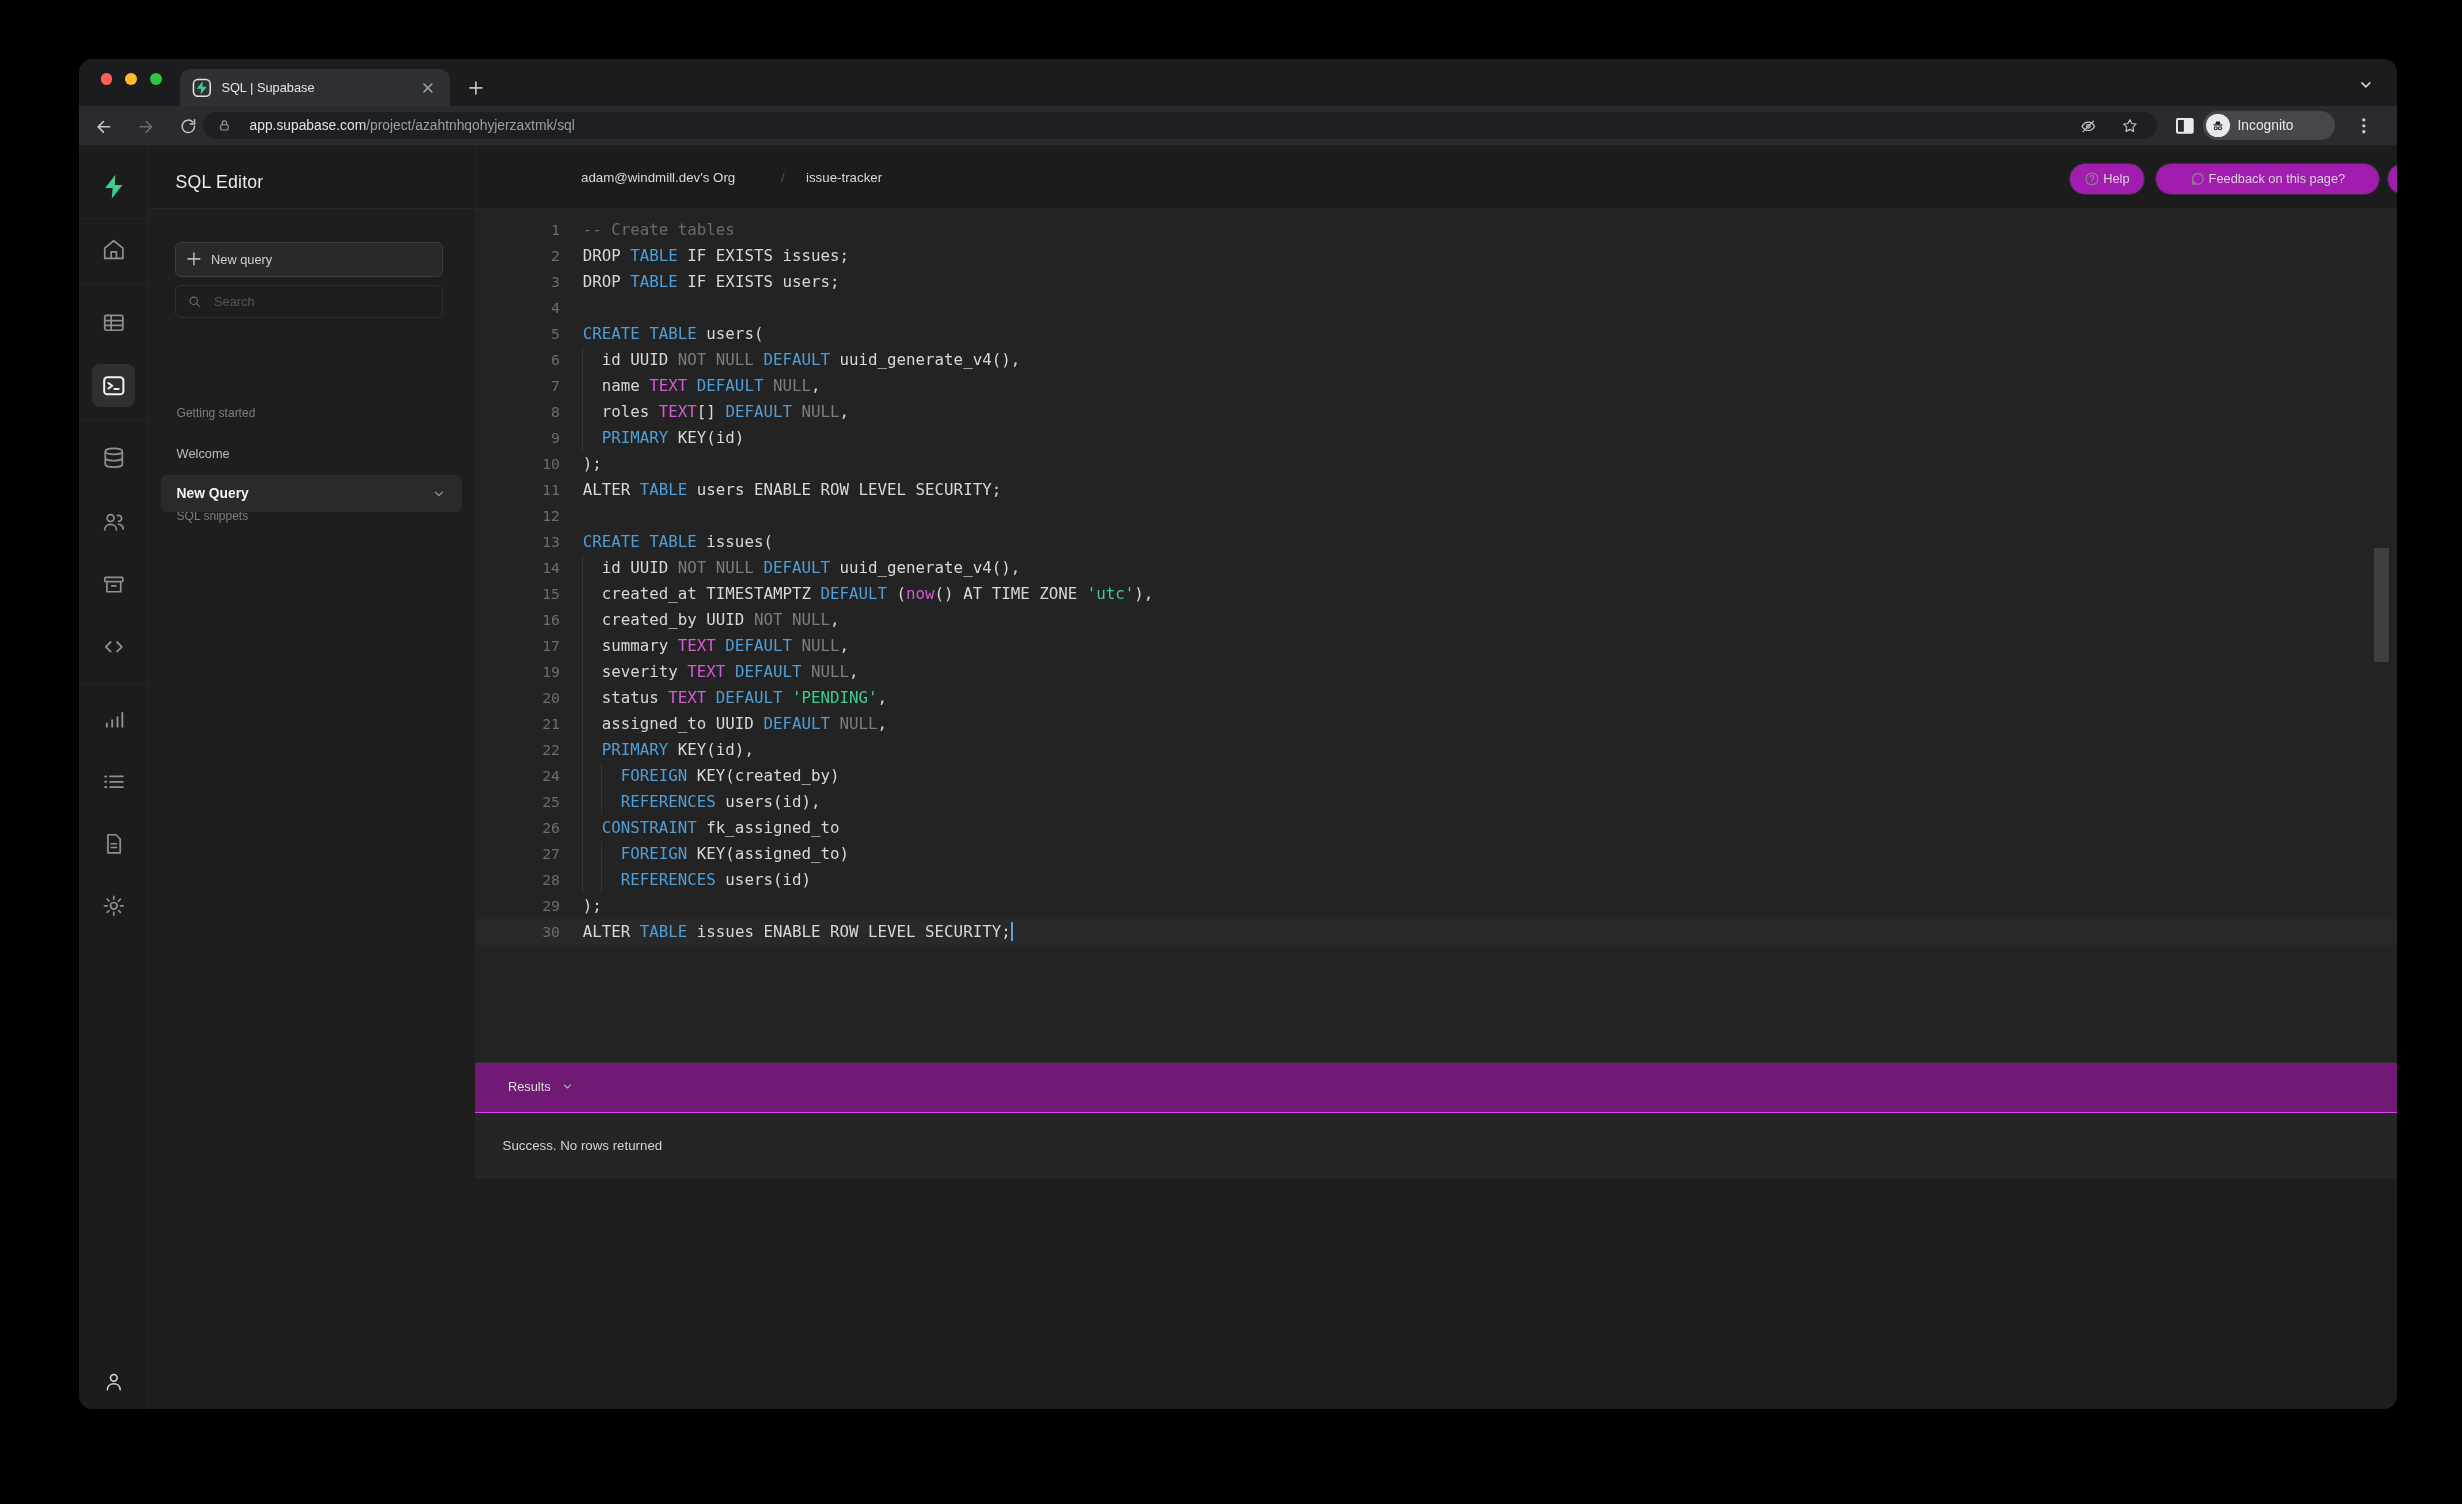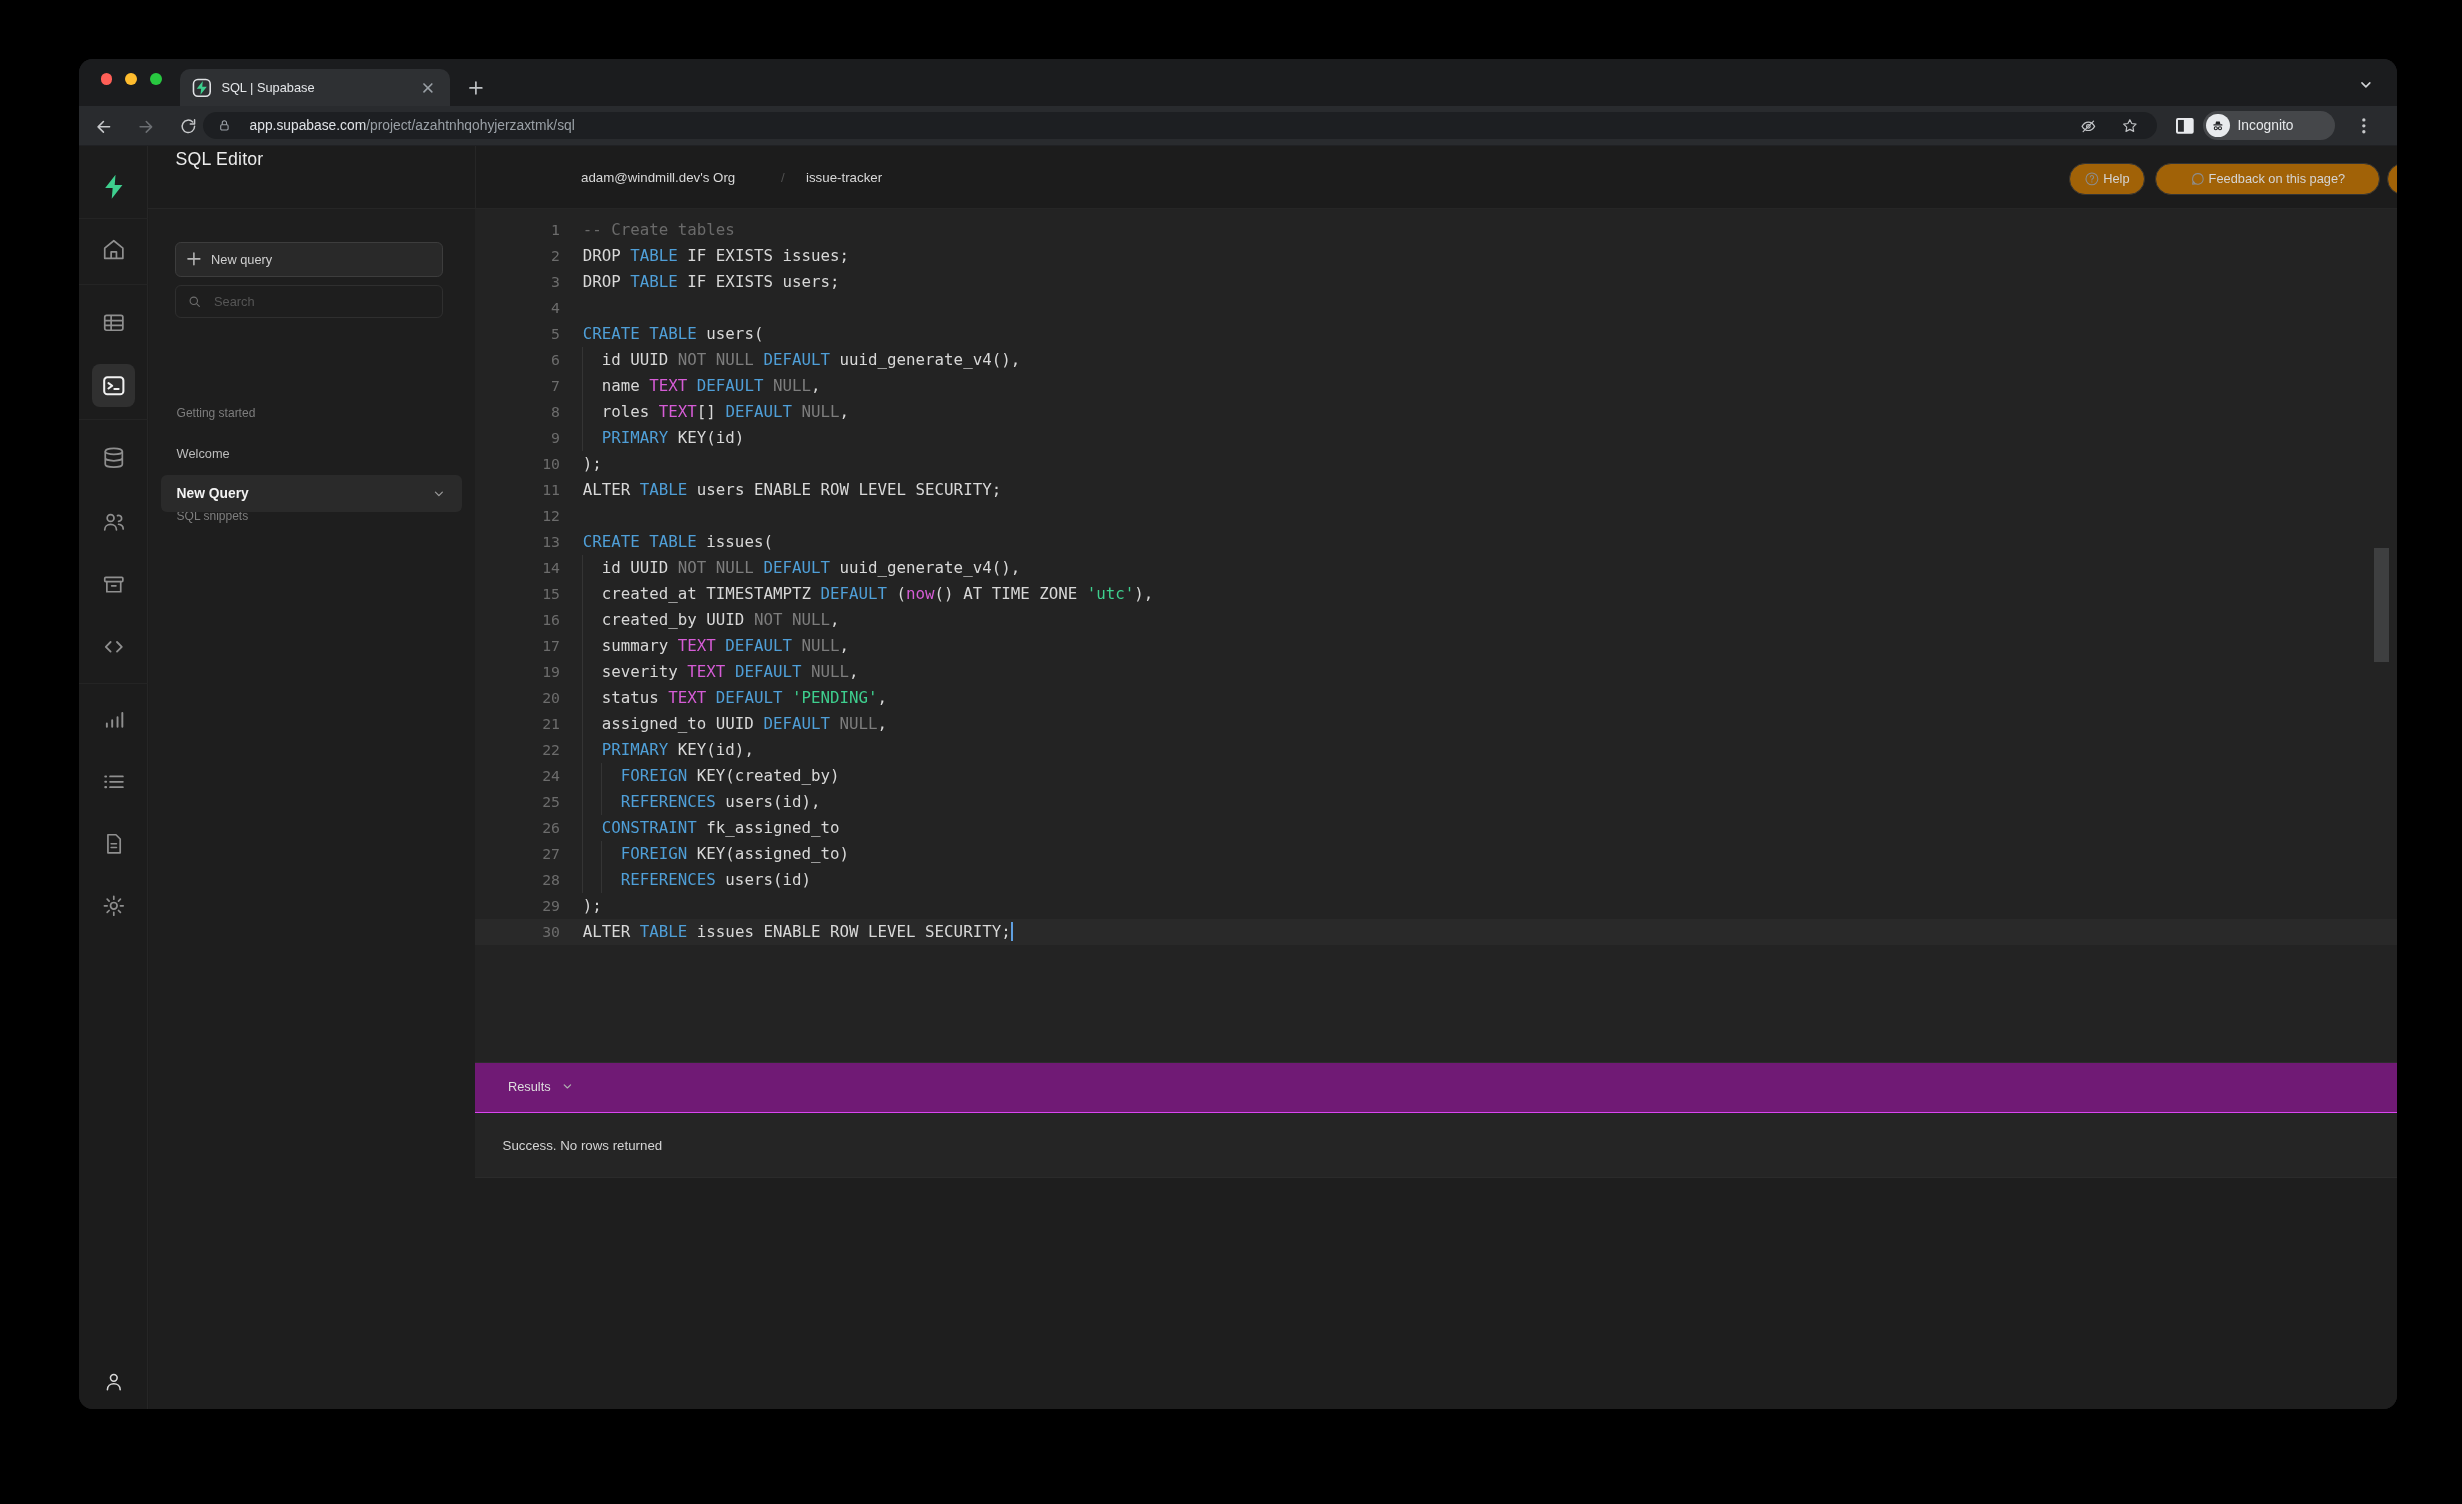--- a/index.html
+++ b/index.html
@@ -26,24 +26,24 @@
   .inpill{position:absolute;left:2124px;top:4.9px;width:132px;height:29.6px;background:#45474a;border-radius:14.8px;display:flex;align-items:center}
   .inpill .lbl{font-size:13.8px;color:#e6e8ea;margin-left:7.9px}
   .incircle{width:23.6px;height:23.6px;border-radius:50%;background:#e8eaed;margin-left:3px;display:flex;align-items:center;justify-content:center}
   
   .app{position:absolute;left:0;top:87px;width:100%;height:1263px;background:#1c1c1c}
   .rail{position:absolute;left:0;top:0;width:69px;height:100%;border-right:1px solid #262626}
   .rail .ic{position:absolute;left:0;width:69px;height:29.6px;display:flex;align-items:center;justify-content:center}
   .rail .sep{position:absolute;left:0;width:69px;border-top:1px solid #242424}
   .activetile{position:absolute;left:12.8px;width:43px;height:43px;border-radius:7.9px;background:#303030}
   .apphead{position:absolute;left:69px;top:0;width:2249px;height:63px;border-bottom:1px solid #262626}
-  .apptitle{position:absolute;left:27.6px;top:3px;font-size:17.7px;color:#ececec;letter-spacing:0.2px}
+  .apptitle{position:absolute;left:27.6px;top:26px;font-size:17.7px;color:#ececec;letter-spacing:0.2px}
   .vsep{position:absolute;left:396px;top:0;width:1px;height:1263px;background:#262626}
   .crumb{position:absolute;top:23.6px;font-size:13.3px;white-space:nowrap}
-  .pill{position:absolute;top:16.7px;height:32.5px;border:1px solid #343434;background:#a16207;border-radius:16.7px;
+  .pill{position:absolute;top:16.7px;height:32.5px;border:1px solid #343434;background:#a21caf;border-radius:16.7px;
         display:flex;align-items:center;justify-content:center;gap:3px;font-size:12.8px;color:#d5d5d5}
   
   .panel{position:absolute;left:70px;top:63px;width:326px;height:1200px;background:#1e1e1e}
   .btnrow{position:absolute;left:25.6px;width:268px;height:35px;border-radius:5.9px;display:flex;align-items:center;gap:9.9px;padding-left:11.8px}
   .newq{top:32.5px;background:#292929;border:1px solid #3d3d3d;font-size:12.8px;color:#cfcfcf}
   .search{top:76px;background:transparent;border:1px solid #2f2f2f;height:33px}
   .search input{background:transparent;border:none;outline:none;font-size:12.8px;color:#bbb;width:197px;font-family:"Liberation Sans",sans-serif}
   .search input::placeholder{color:#565656}
   .seclabel{position:absolute;left:27.6px;font-size:12px;color:#7e7e7e}
   .navitem{position:absolute;left:27.6px;font-size:12.8px;color:#bdbdbd}

